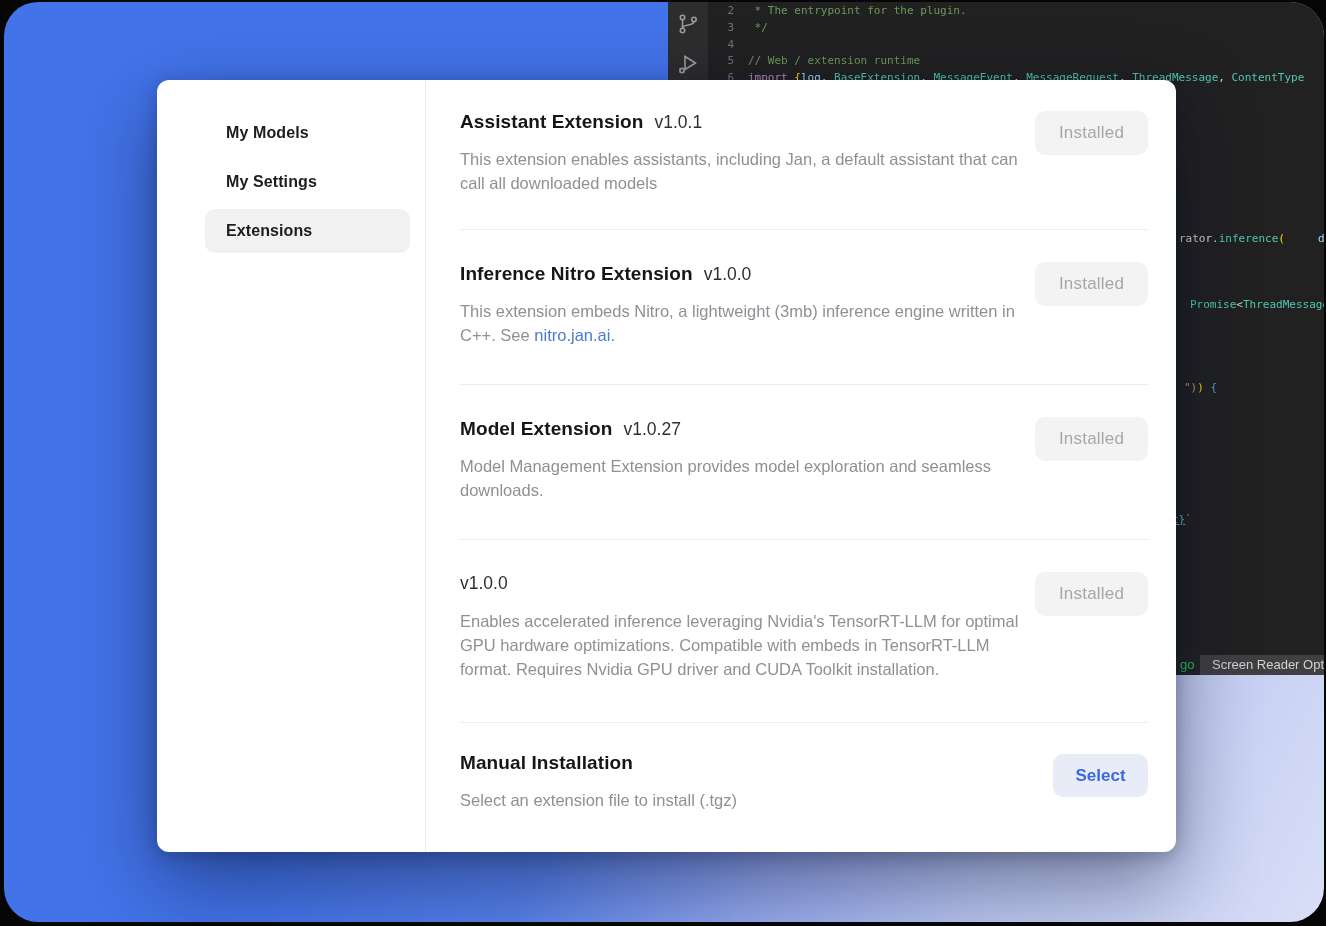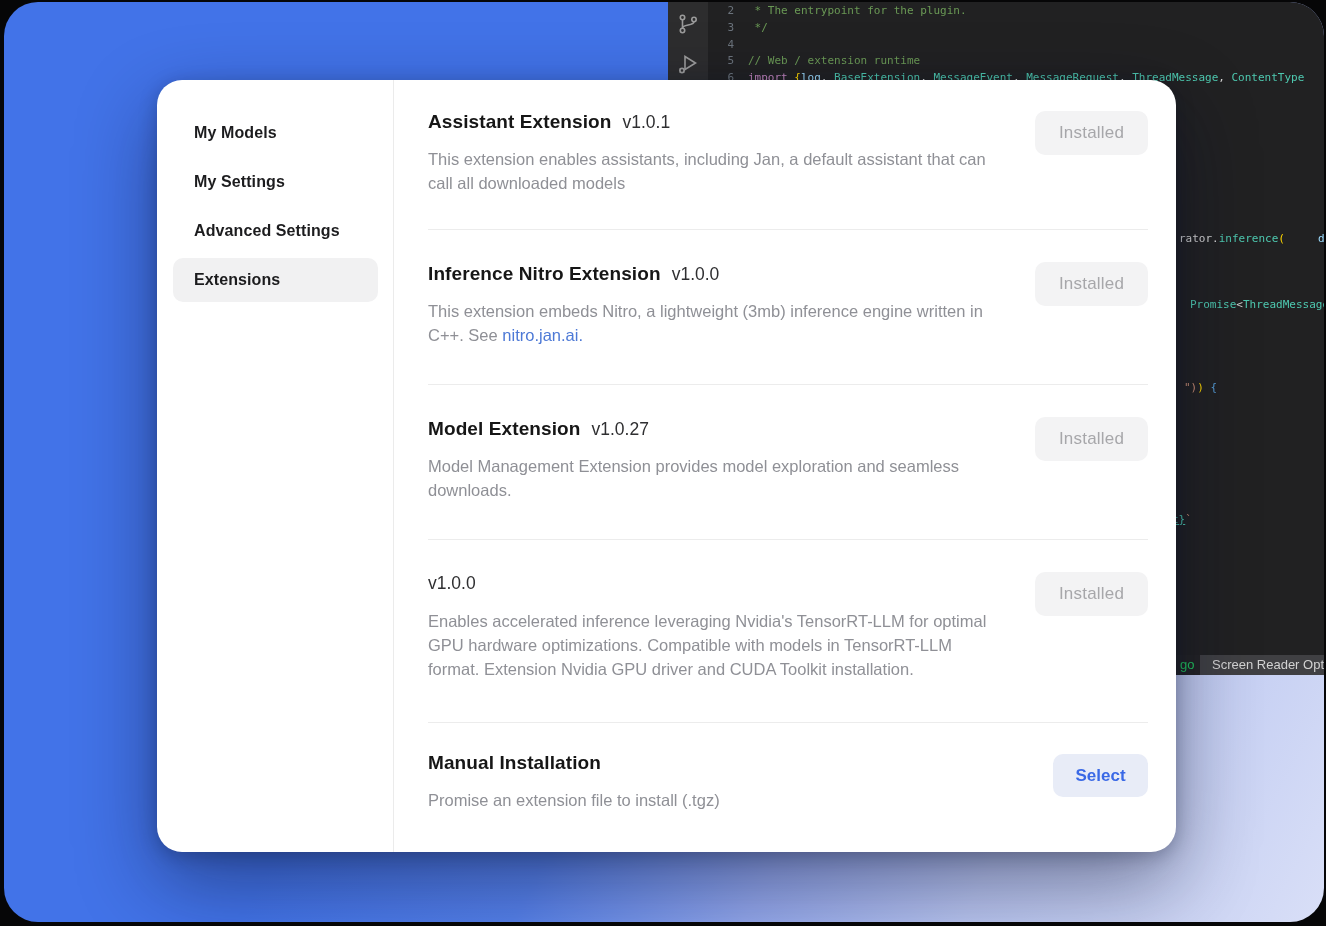--- a/index.html
+++ b/index.html
@@ -36,22 +36,23 @@
   .status-left{ position:absolute; left:512px; color:#22c55e; font-family:"Liberation Sans",sans-serif; font-size:13px; }
   .status-segment{
     position:absolute; left:532px; right:0; top:0; bottom:0; background:#404043;
     color:#d2d2d2; font-family:"Liberation Sans",sans-serif; font-size:13px;
     display:flex; align-items:center; padding-left:12px; white-space:nowrap; overflow:hidden;
   }
 
   
   .modal{
     position:absolute; left:153px; top:78px; width:1019px; height:772px;
-    background:#ffffff; border-radius:25px; display:flex;
+    background:#ffffff; border-radius:12px; display:flex;
     box-shadow:0 30px 80px rgba(8,14,40,.45), 0 4px 18px rgba(8,14,40,.25);
+    padding-left:32px;
   }
   .sidebar{ width:237px; border-right:1px solid #ebebeb; padding-top:31px; flex-shrink:0; }
   .side-item{
     height:44px; margin:0 15px 5px 16px; display:flex; align-items:center;
     padding:0 21px; font-size:16px; font-weight:700; color:#1c1c1e;
     border-radius:10px; cursor:pointer; letter-spacing:.1px;
   }
   .side-item.active{ background:#f1f1f2; }
 
   .content{ flex:1; padding:0 28px 0 34px; overflow:hidden; }
@@ -121,21 +122,20 @@
     <div class="status-bar">
       <span class="status-left">go</span>
       <span class="status-segment">Screen Reader Optimized</span>
     </div>
   </div>
 
   <div class="modal">
     <div class="sidebar">
       <div class="side-item">My Models</div>
       <div class="side-item">My Settings</div>
-      <div class="side-item">Advanced Settings</div>
       <div class="side-item active">Extensions</div>
     </div>
 
     <div class="content">
 
       <div class="ext-section first">
         <div class="ext-header">
           <span class="ext-name">Assistant Extension</span>
           <span class="ext-version">v1.0.1</span>
         </div>
@@ -158,27 +158,27 @@
           <span class="ext-version">v1.0.27</span>
         </div>
         <p class="ext-desc">Model Management Extension provides model exploration and seamless downloads.</p>
         <button class="btn installed">Installed</button>
       </div>
 
       <div class="ext-section tensor">
         <div class="ext-header">
           <span class="ext-version">v1.0.0</span>
         </div>
-        <p class="ext-desc">Enables accelerated inference leveraging Nvidia's TensorRT-LLM for optimal GPU hardware optimizations. Compatible with models in TensorRT-LLM format. Extension Nvidia GPU driver and CUDA Toolkit installation.</p>
+        <p class="ext-desc">Enables accelerated inference leveraging Nvidia's TensorRT-LLM for optimal GPU hardware optimizations. Compatible with embeds in TensorRT-LLM format. Requires Nvidia GPU driver and CUDA Toolkit installation.</p>
         <button class="btn installed">Installed</button>
       </div>
 
       <div class="ext-section manual">
         <div class="ext-header">
           <span class="ext-name">Manual Installation</span>
         </div>
-        <p class="ext-desc">Promise an extension file to install (.tgz)</p>
+        <p class="ext-desc">Select an extension file to install (.tgz)</p>
         <button class="btn select">Select</button>
       </div>
 
     </div>
   </div>
 </div>
 
 </body></html>

